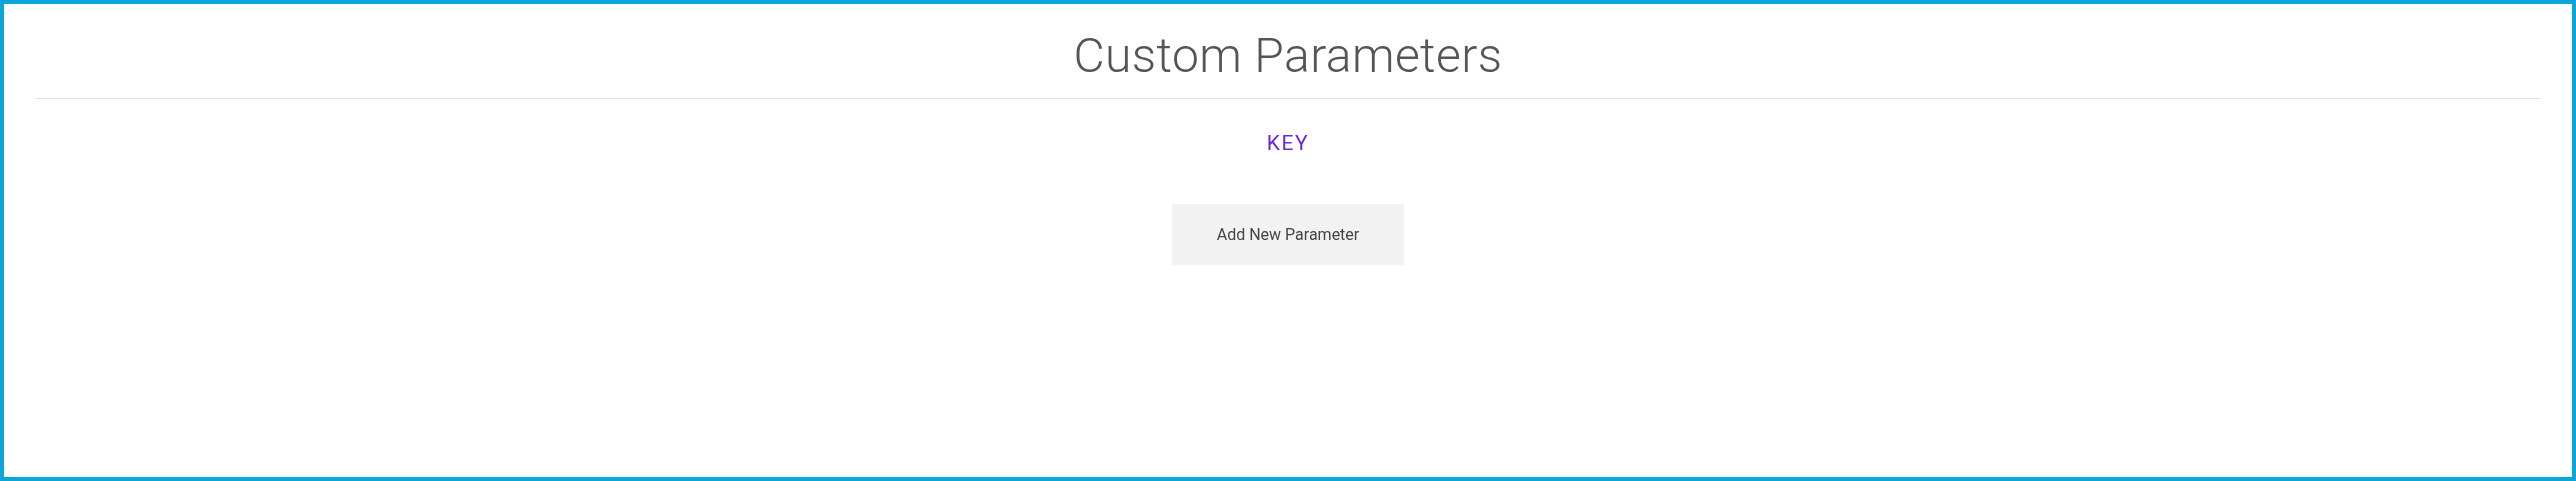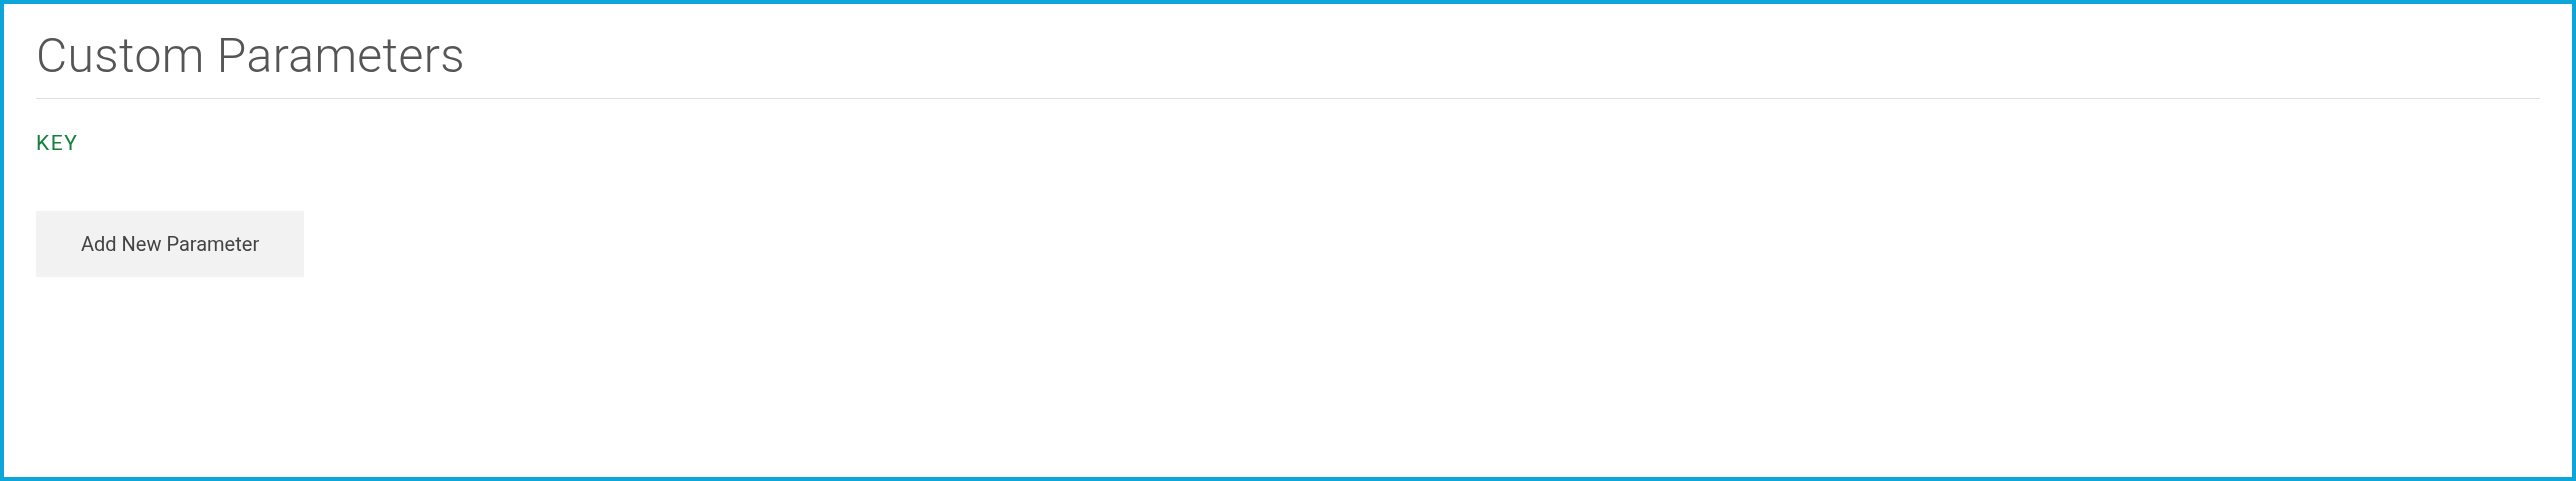--- a/index.html
+++ b/index.html
@@ -1,18 +1,19 @@
 <!DOCTYPE html>
 <html style="font-size:13px"><head>
   <meta charset="utf-8">
   <style>
     * {
       box-sizing: border-box;
       margin: 0;
       padding: 0;
+      text-align: center;
     }
     body {
       font-family: -apple-system, BlinkMacSystemFont, "Segoe UI", Roboto, "Helvetica Neue", Arial, sans-serif;
       background: #ffffff;
     }
     .container {
       border: 4.8px solid #0ea5d9;
       background: #ffffff;
       padding: 22.5px 32px 26px 32px;
       width: 2576px;
@@ -37,40 +38,40 @@
     }
     .field {
       flex: 1;
       display: flex;
       flex-direction: column;
     }
     .field-label {
       font-size: 21px;
       font-weight: 400;
       letter-spacing: 1.6px;
-      color: #15803d;
-      margin-bottom: 20px;
+      color: #6d28d9;
+      margin-bottom: 13px;
     }
     .field-input {
       width: 100%;
       height: 68px;
       border: 0.8px solid #d6d6d6;
       padding: 0 19.3px;
       font-size: 27px;
       color: #444444;
       background: #ffffff;
       outline: none;
       font-family: inherit;
     }
     .add-button {
       display: inline-block;
       background: #f2f2f2;
       border: none;
       padding: 21px 45px;
-      font-size: 20px;
+      font-size: 16px;
       color: #444444;
       cursor: pointer;
       font-family: inherit;
     }
   </style>
 </head>
 <body>
 
 <div class="container">
   <h2 class="section-title">Custom Parameters</h2>

